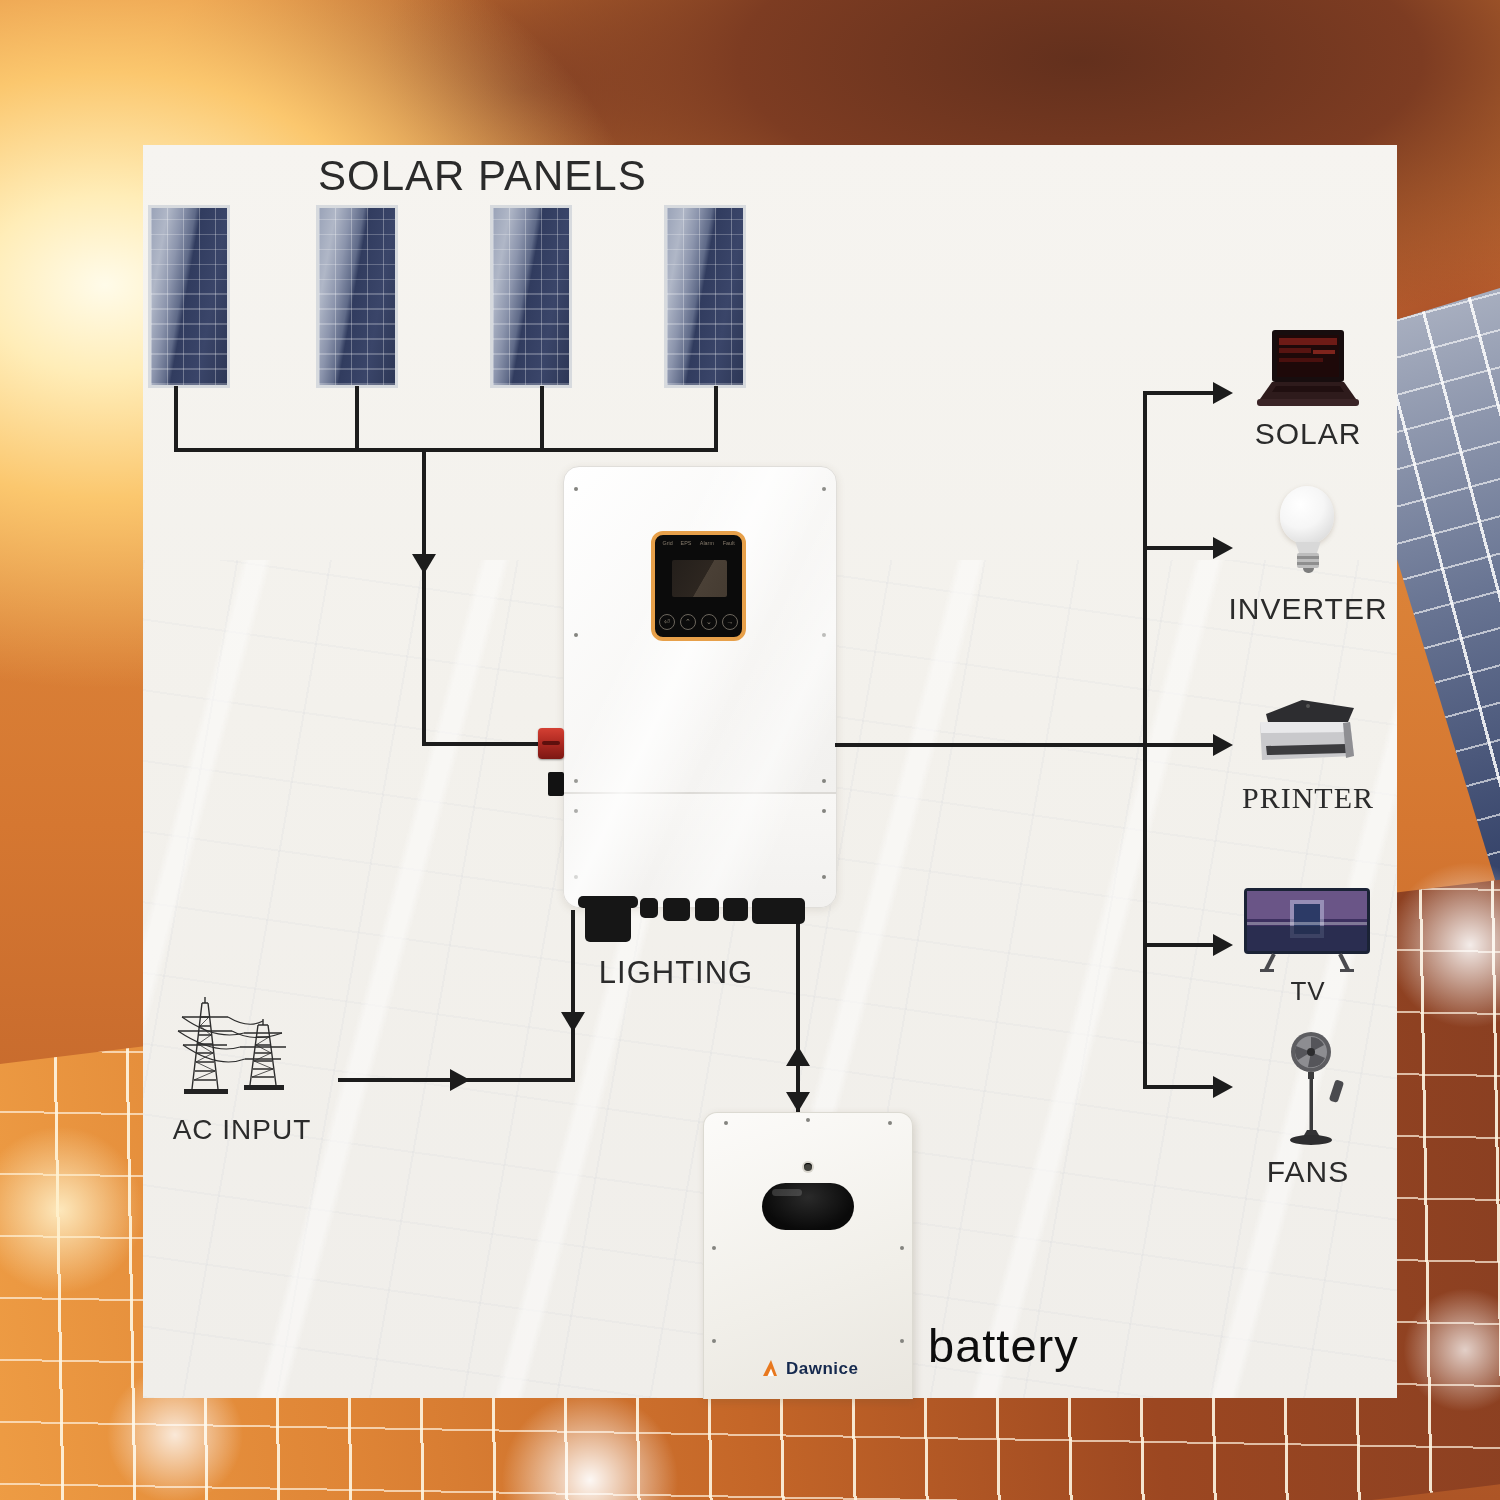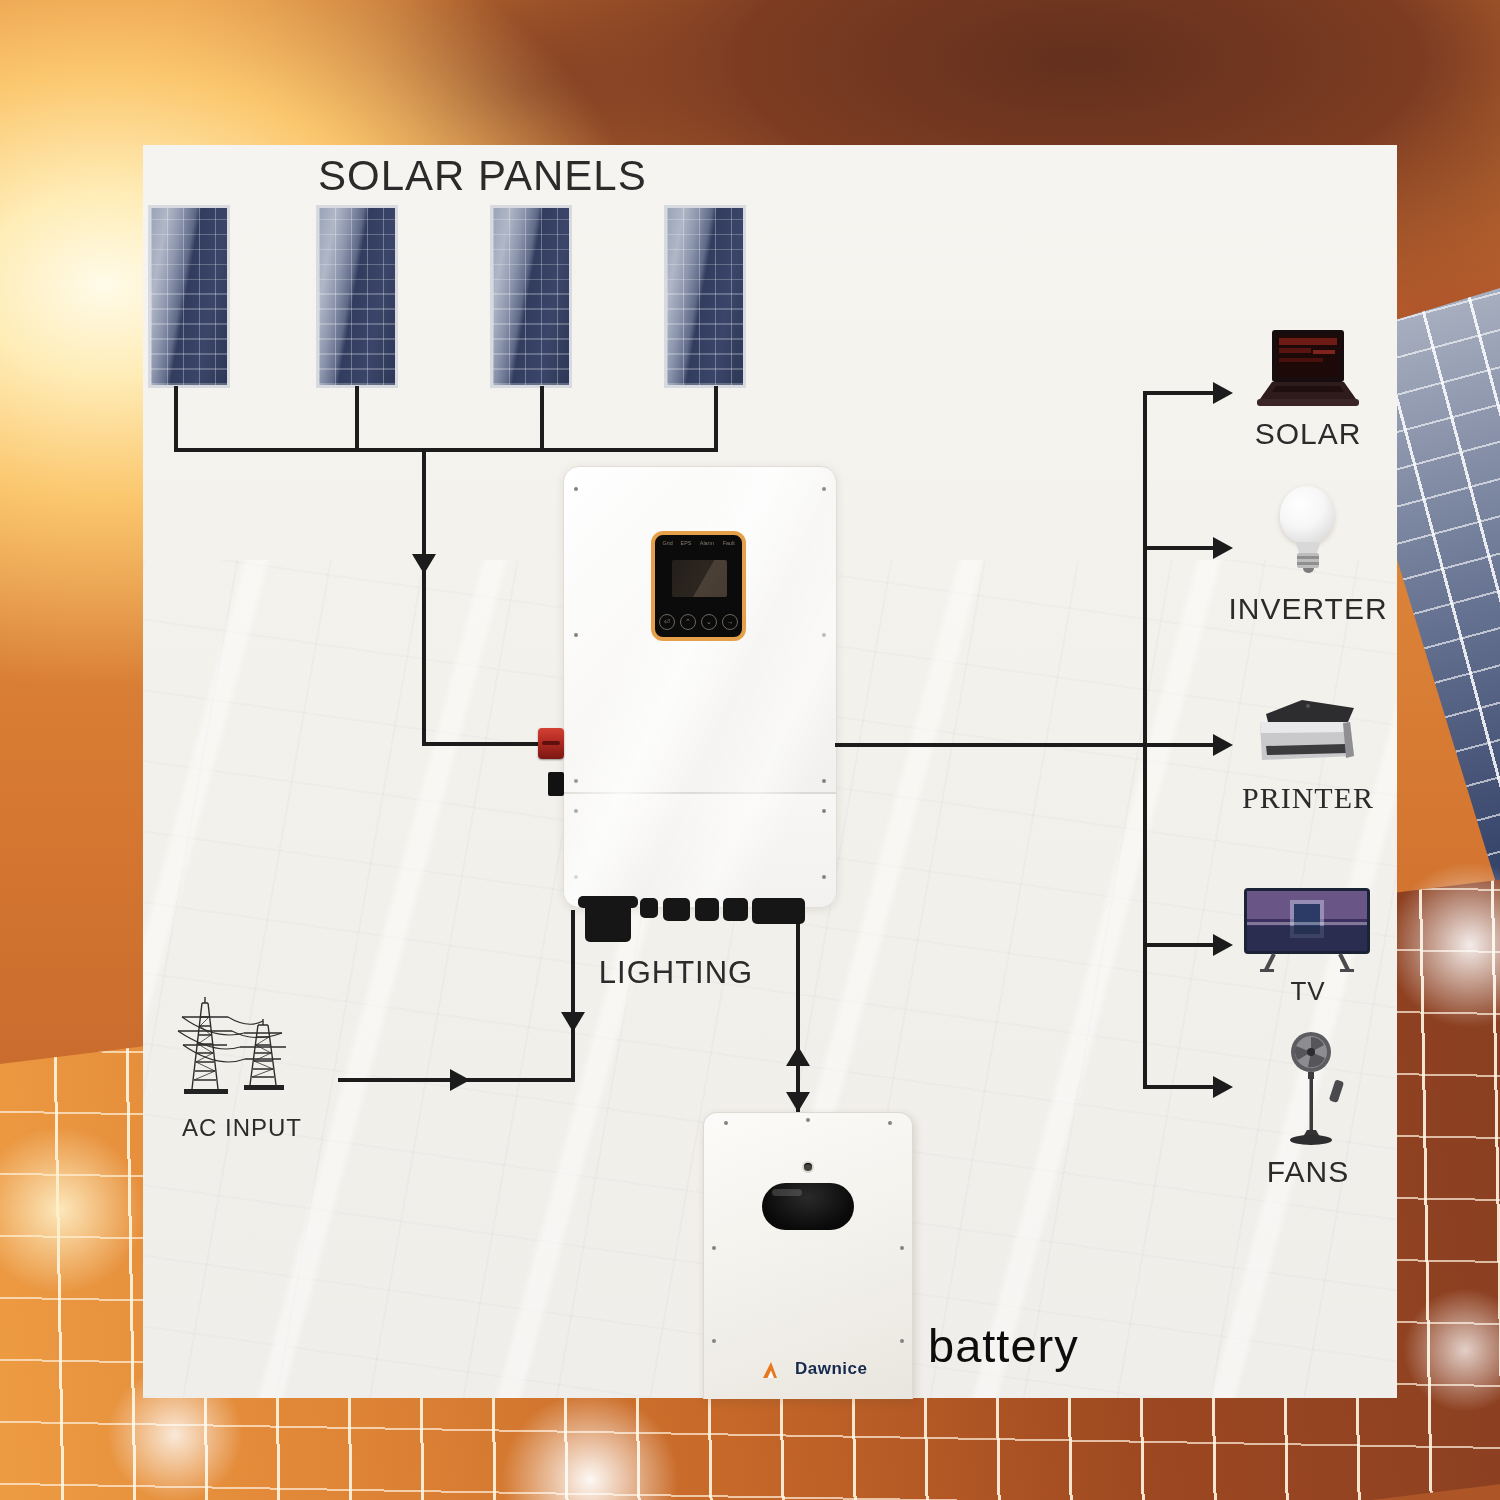--- a/index.html
+++ b/index.html
@@ -79,21 +79,21 @@
   .gland{position:absolute;background:#161616;border-radius:5px;z-index:3;}
 
   
   .battery{position:absolute;left:703px;top:1112px;width:208px;height:286px;border-radius:14px 14px 0 0;
     background:linear-gradient(160deg,#fcfbf9 0%,#f1efe9 60%,#e9e6df 100%);
     border:1px solid #dcdad2;border-bottom:none;box-shadow:2px 3px 9px rgba(90,70,50,.18);}
   .bat-pill{position:absolute;left:58px;top:70px;width:92px;height:47px;border-radius:24px;
     background:radial-gradient(ellipse at 50% 30%,#2a2a2a 0%,#0a0a0a 70%);}
   .bat-pill:after{content:"";position:absolute;left:10px;top:6px;width:30px;height:7px;border-radius:6px;background:rgba(255,255,255,.16);}
   .bat-ind{position:absolute;left:100px;top:50px;width:8px;height:8px;border-radius:50%;background:#44443f;box-shadow:inset 0 1px 1px #000, 0 0 0 2px #d8d5cd;}
-  .bat-logo{position:absolute;left:58px;top:246px;display:flex;align-items:flex-end;gap:17px;}
+  .bat-logo{position:absolute;left:58px;top:246px;display:flex;align-items:flex-start;gap:8px;}
   .bat-logo b{font-size:17px;color:#15294e;letter-spacing:.5px;}
 
   
   .icon{position:absolute;}
   .bulb-globe{width:54px;height:58px;border-radius:50% 50% 47% 47%;
     background:radial-gradient(circle at 38% 32%,#ffffff 0%,#f6f6f6 45%,#e2e2e2 74%,#cfcfcf 100%);
     box-shadow:0 2px 5px rgba(120,100,80,.25);}
   .bulb-neck{width:30px;height:11px;margin:-2px auto 0;background:#d8d8d8;clip-path:polygon(8% 0,92% 0,80% 100%,20% 100%);}
   .bulb-screw{width:22px;height:15px;margin:0 auto;border-radius:2px;
     background:repeating-linear-gradient(180deg,#bdbdbd 0 3px,#8f8f8f 3px 6px);}
@@ -205,21 +205,21 @@
       <path d="M84,92 L106,92 M85,84 L105,84 M86,76 L104,76 M87,68 L103,68 M88,60 L102,60 M89,52 L101,52"></path>
       <path d="M84,92 L105,84 L86,76 L103,68 L88,60 L101,52" stroke-width="0.8"></path>
       <path d="M76,48 L114,48 M72,62 L118,62 M77,74 L113,74"></path>
       <path d="M95,34 L95,40"></path>
       <path d="M14,32 Q48,56 76,48 M10,46 Q46,70 72,62 M15,60 Q50,84 77,74" stroke-width="1.1"></path>
       <path d="M60,32 Q80,44 95,36 M64,46 Q86,58 114,48" stroke-width="1.1"></path>
     </g>
     <rect x="16" y="104" width="44" height="5" fill="#222"></rect>
     <rect x="76" y="100" width="40" height="5" fill="#222"></rect>
   </svg>
-  <div class="lbl" style="left:162px;top:1114px;width:160px;font-size:24px;">AC INPUT</div>
+  <div class="lbl" style="left:162px;top:1114px;width:160px;font-size:28px;">AC INPUT</div>
 
   <svg class="icon" style="left:1251px;top:328px;" width="114" height="82" viewBox="0 0 114 82">
     <rect x="21" y="2" width="72" height="52" rx="3" fill="#170d0e"></rect>
     <rect x="26" y="7" width="62" height="42" fill="#1e0909"></rect>
     <rect x="28" y="10" width="58" height="7" fill="#6e1b16"></rect>
     <rect x="28" y="20" width="32" height="5" fill="#571411"></rect>
     <rect x="62" y="22" width="22" height="4" fill="#7e241c"></rect>
     <rect x="28" y="30" width="44" height="4" fill="#4a100e"></rect>
     <path d="M9,71 L21,54 L93,54 L105,71 Z" fill="#2e1b1c"></path>
     <path d="M25,58 L89,58 L93,64 L21,64 Z" fill="#200f10"></path>

